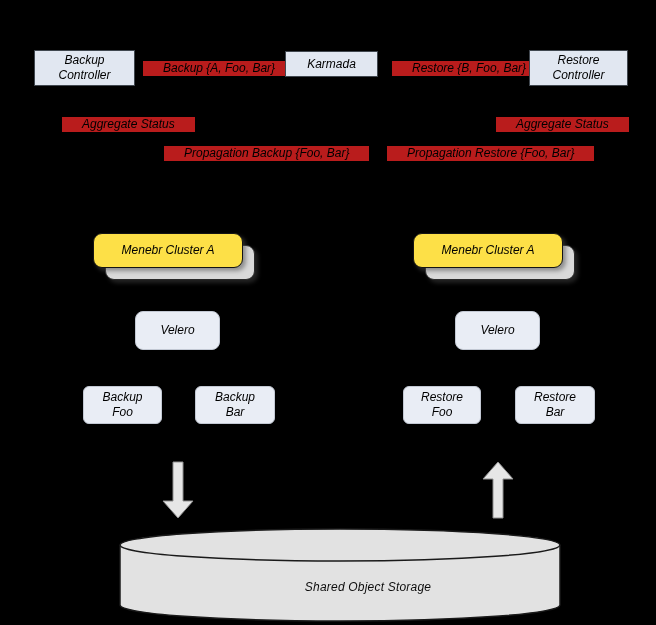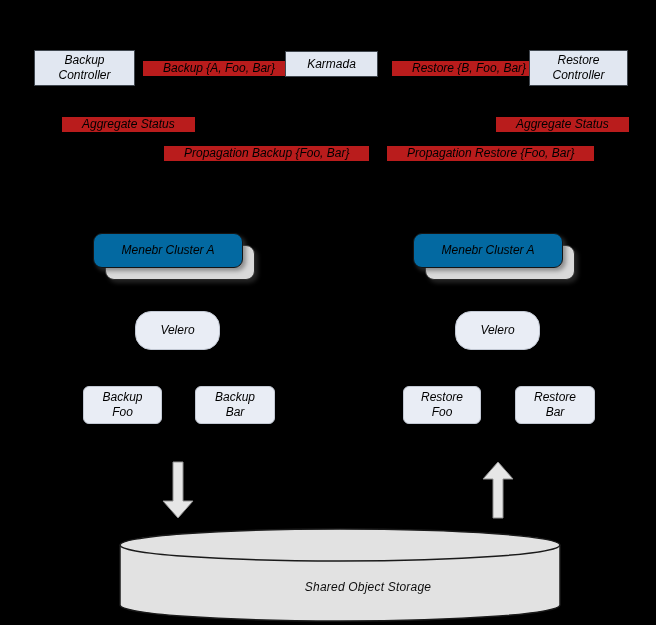--- a/index.html
+++ b/index.html
@@ -6,23 +6,23 @@
   .canvas {
     position:relative; width:656px; height:625px; background:#000000;
     font-family:"Liberation Sans", sans-serif; overflow:hidden;font-style:italic;
   }
   .node {
     position:absolute; display:flex; align-items:center; justify-content:center;
     text-align:center; font-size:12px; line-height:15px; color:#000;
     white-space:pre-line; box-sizing:border-box;
   }
   .rect   { background:#e1e7f1; border:1px solid #40474f; }
-  .rounded{ background:#e9edf5; border:1px solid #c2c8d3; border-radius:16px; }
+  .rounded{ background:#e9edf5; border:1px solid #c2c8d3; border-radius:8px; }
   .cluster{
-    background:#0369a1; border:1px solid #141414; border-radius:9px;
+    background:#fde047; border:1px solid #141414; border-radius:9px;
     box-shadow:3px 3px 4px rgba(80,80,80,0.55);
   }
   .cluster-back { background:#d9d9d9; border:1px solid #2a2a2a; border-radius:9px;
     box-shadow:3px 3px 4px rgba(70,70,70,0.5); }
   .lbl {
     position:absolute; background:#b91c1c; color:#000; font-size:12px;
     line-height:15px; padding:0 20px; white-space:nowrap;
   }
   .arrow { position:absolute; }
   .cyl-label {

